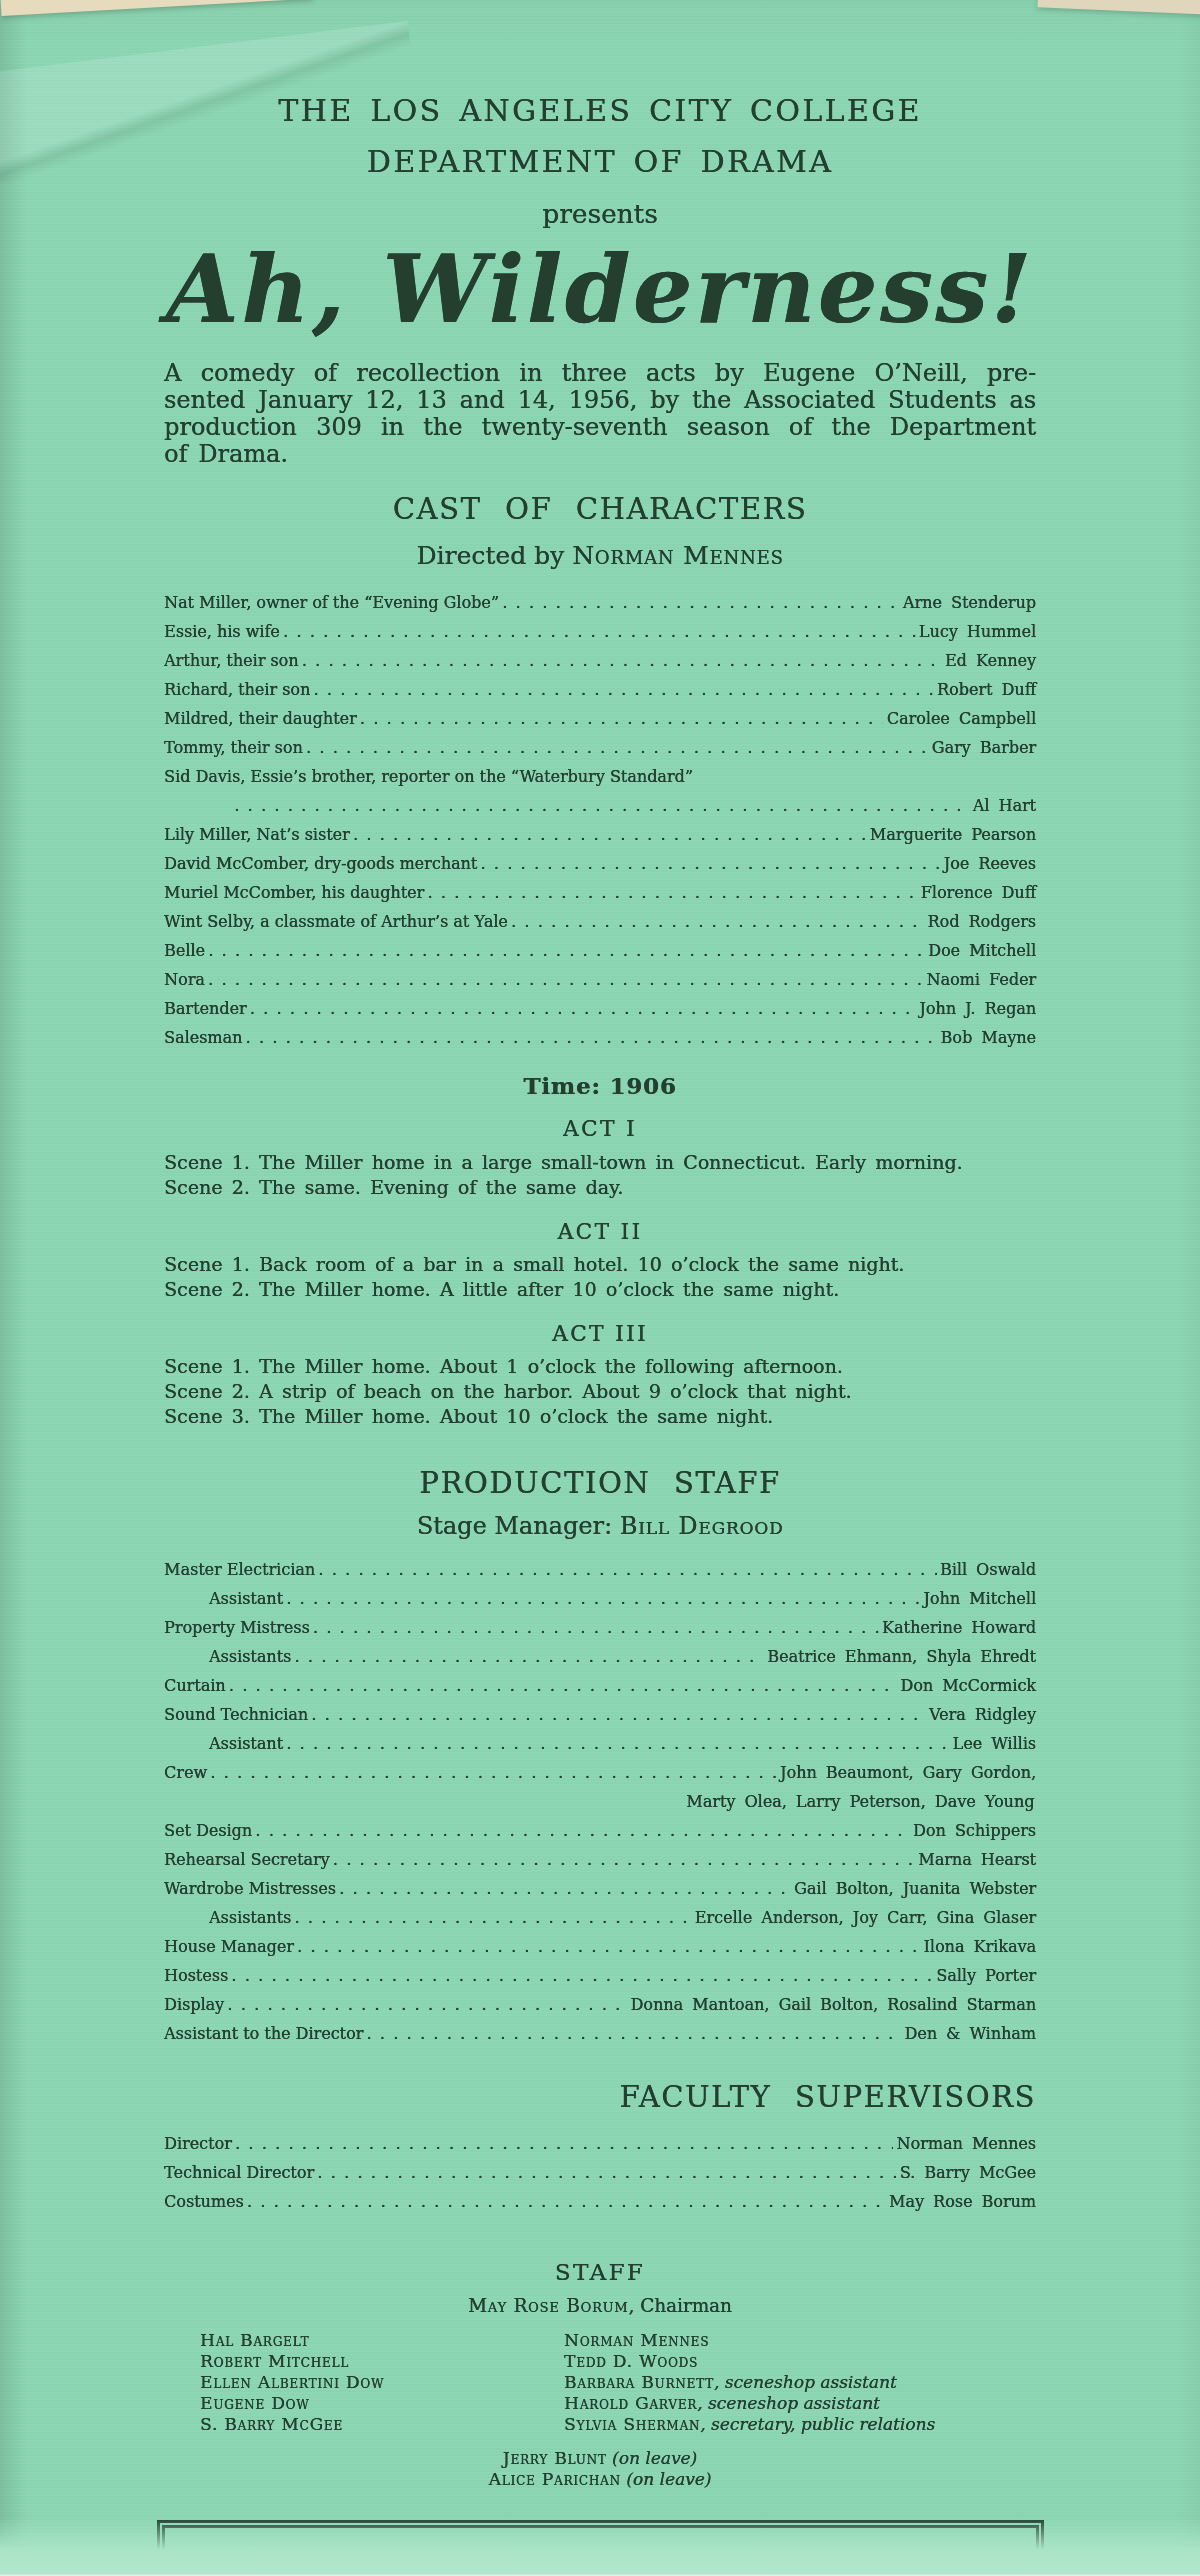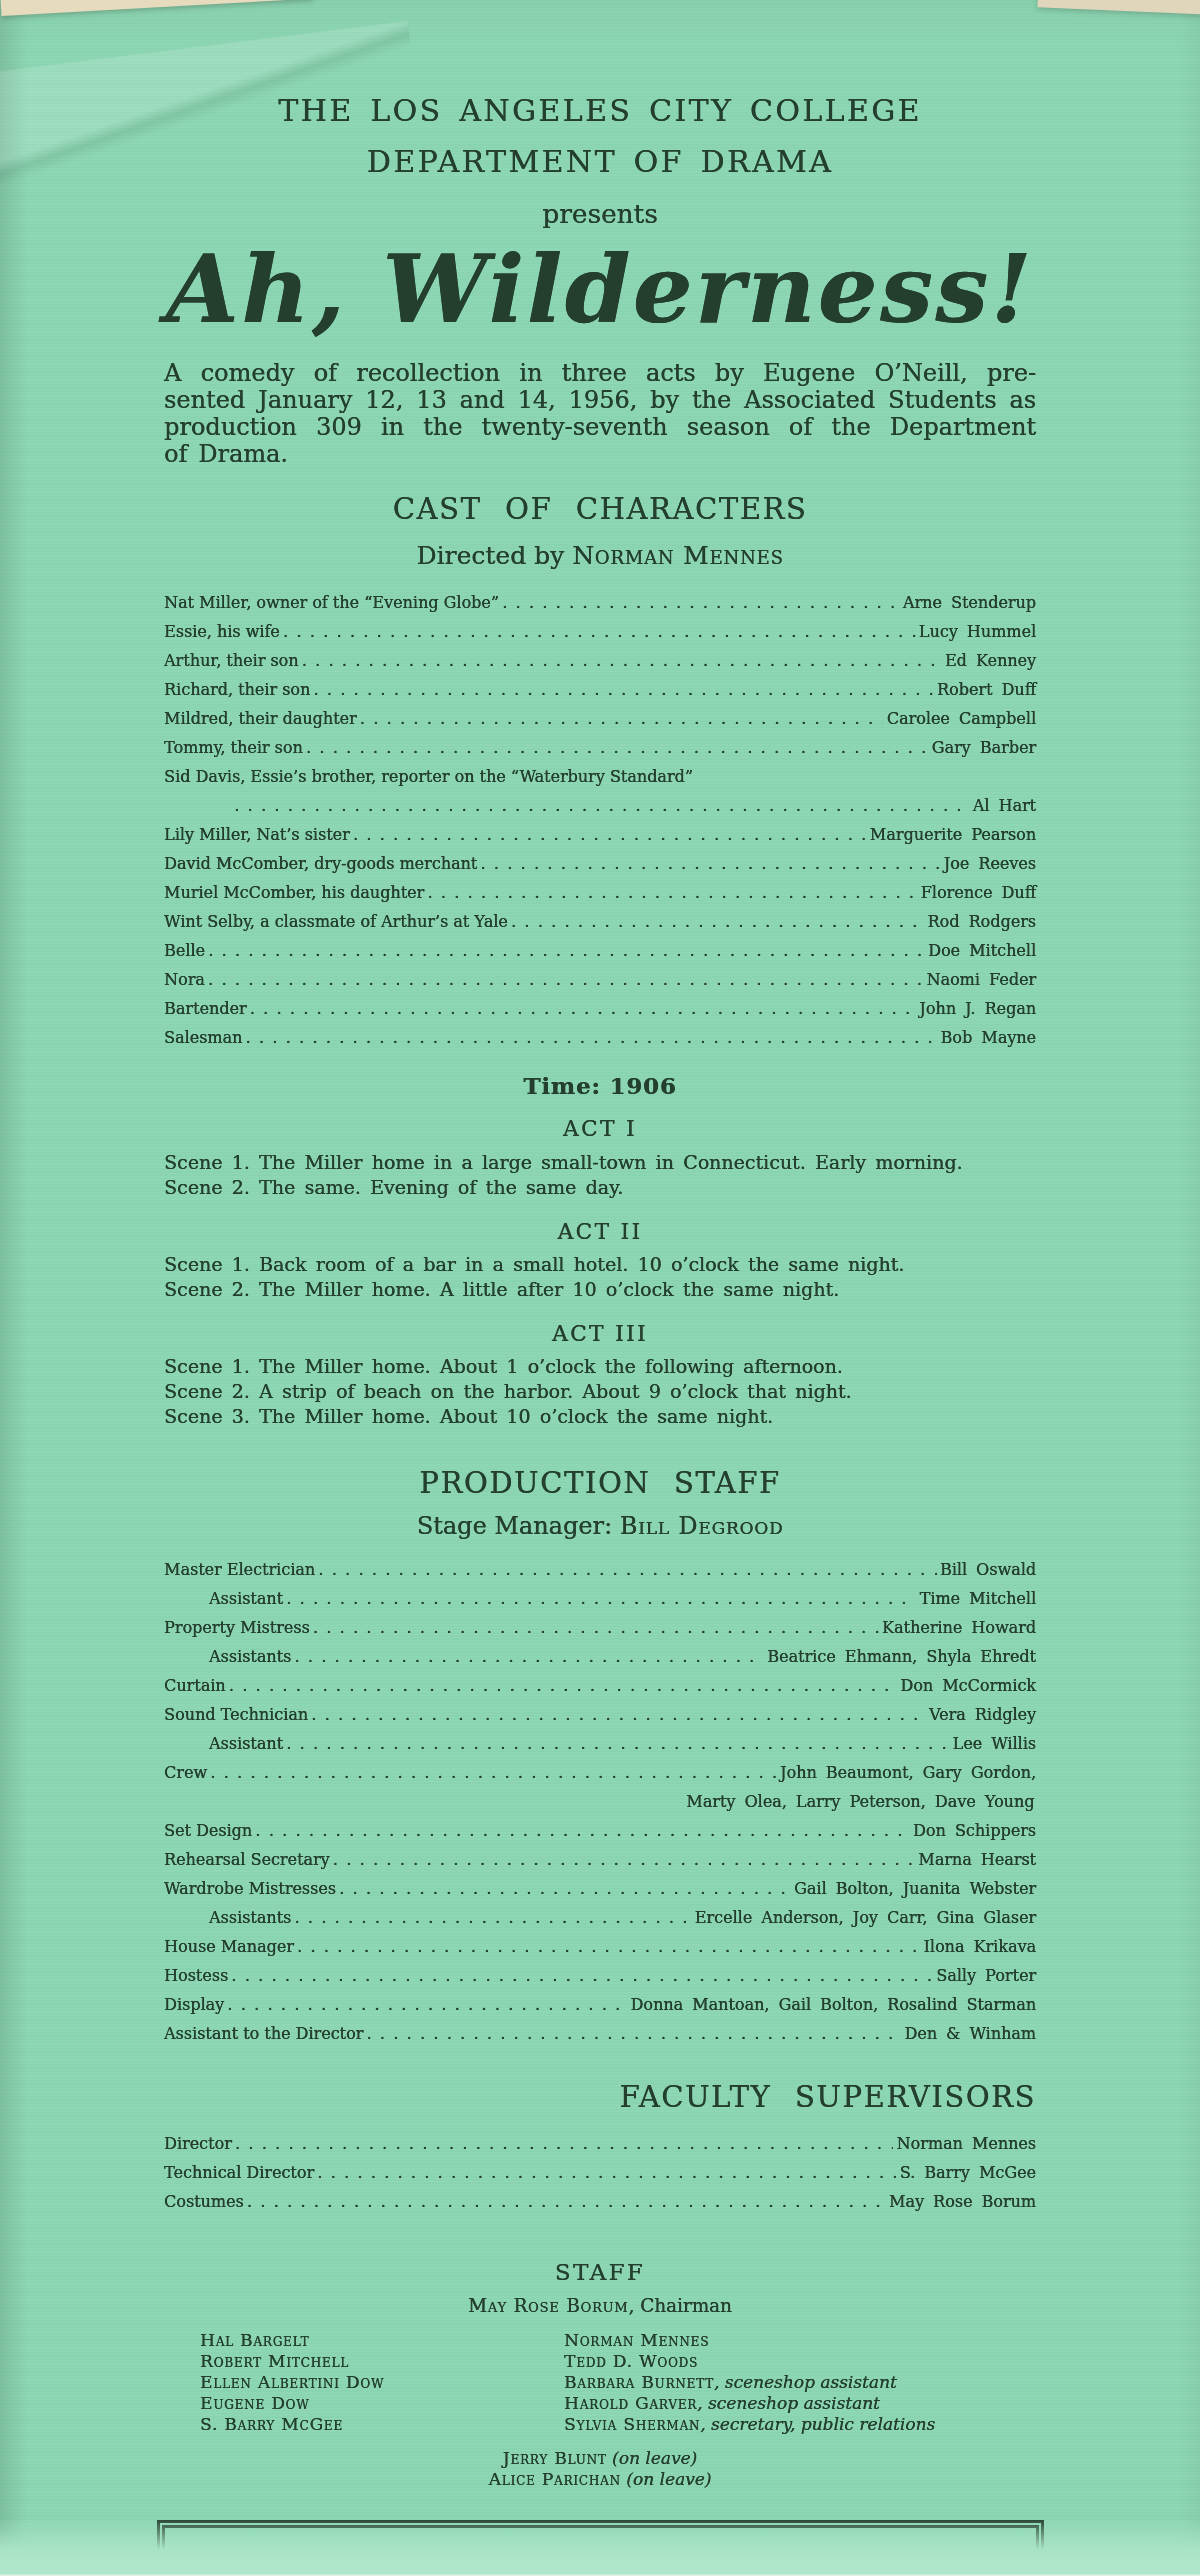--- a/index.html
+++ b/index.html
@@ -214,21 +214,21 @@
     </div>
     <div class="list stafflist">
       <div class="lrow">
           <span class="role">Master Electrician</span>
           <span class="dots"></span>
           <span class="nm">Bill Oswald</span>
         </div>
       <div class="lrow ind">
           <span class="role">Assistant</span>
           <span class="dots"></span>
-          <span class="nm">Time Mitchell</span>
+          <span class="nm">John Mitchell</span>
         </div>
       <div class="lrow">
           <span class="role">Property Mistress</span>
           <span class="dots"></span>
           <span class="nm">Katherine Howard</span>
         </div>
       <div class="lrow ind">
           <span class="role">Assistants</span>
           <span class="dots"></span>
           <span class="nm">Beatrice Ehmann, Shyla Ehredt</span>

